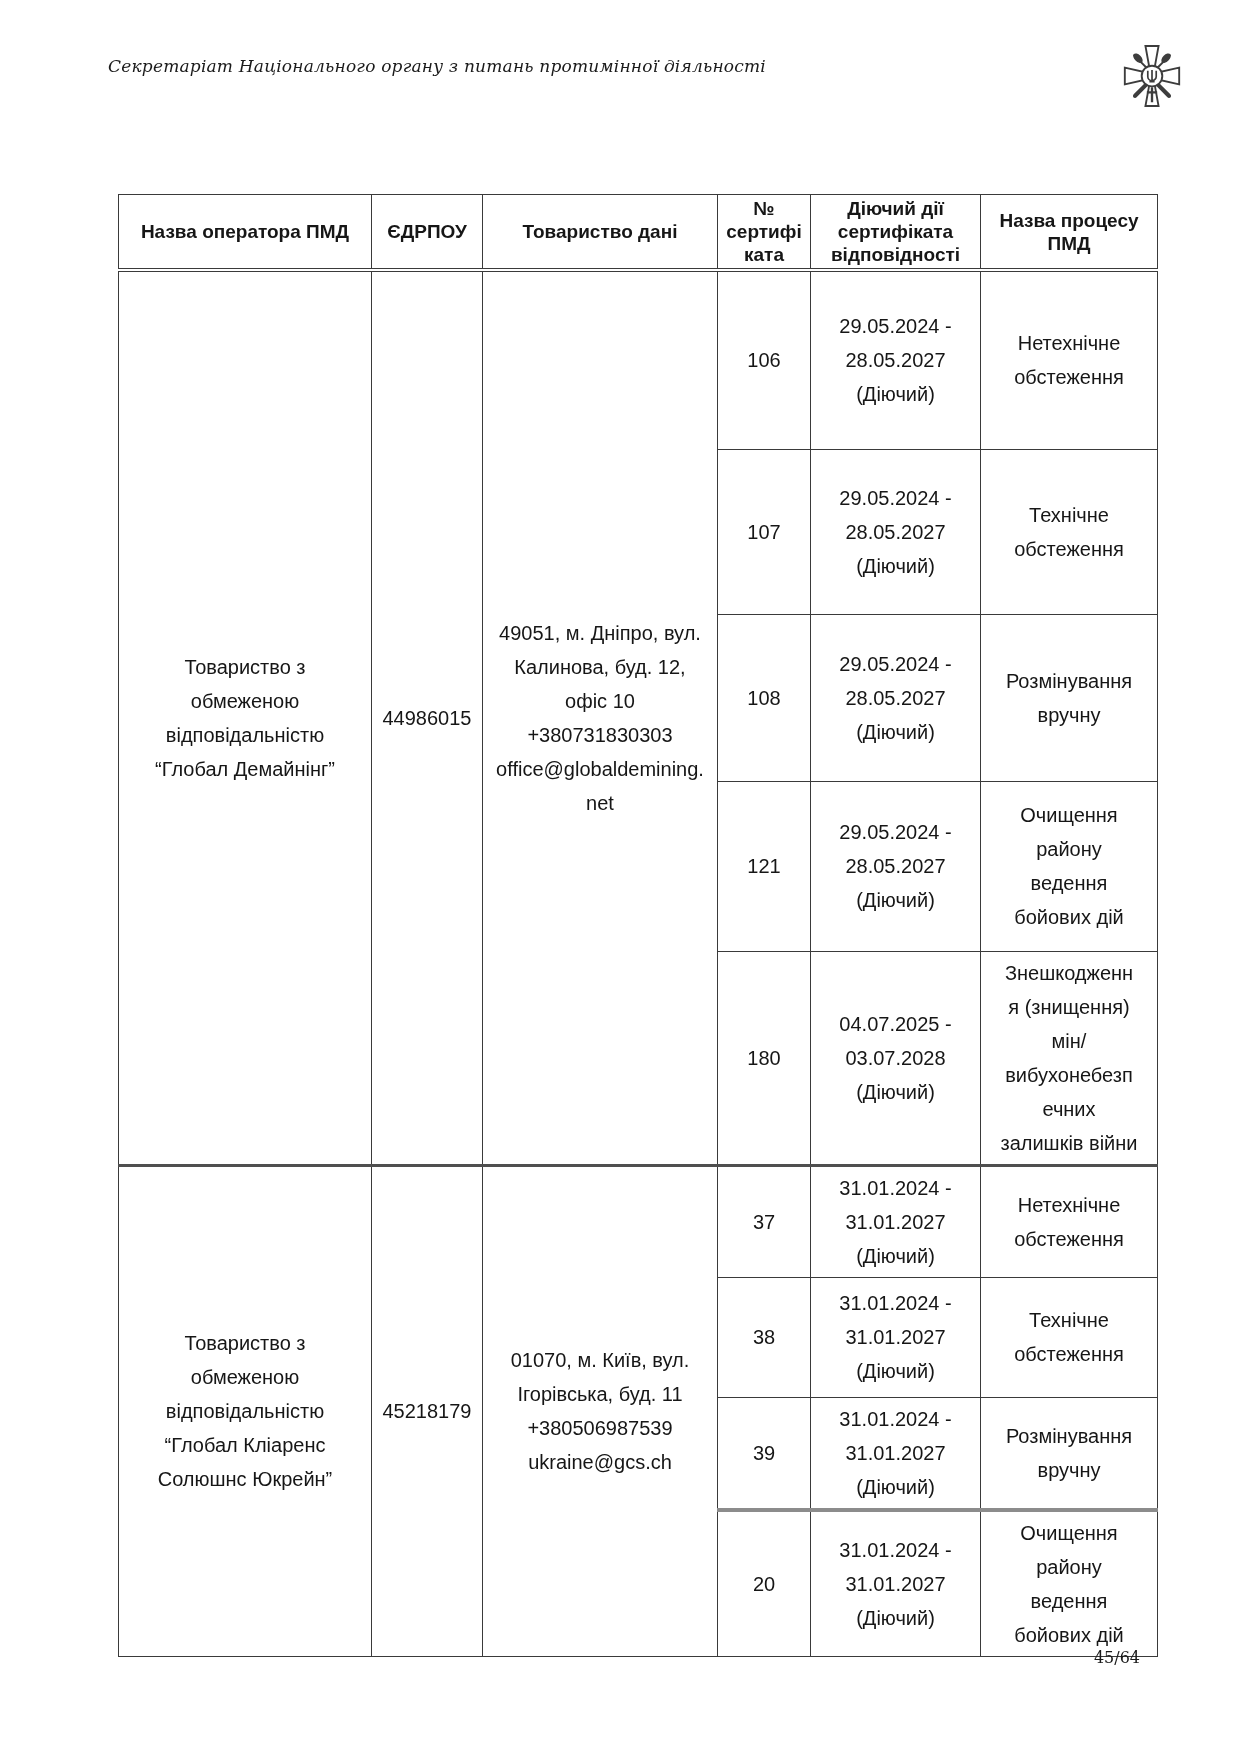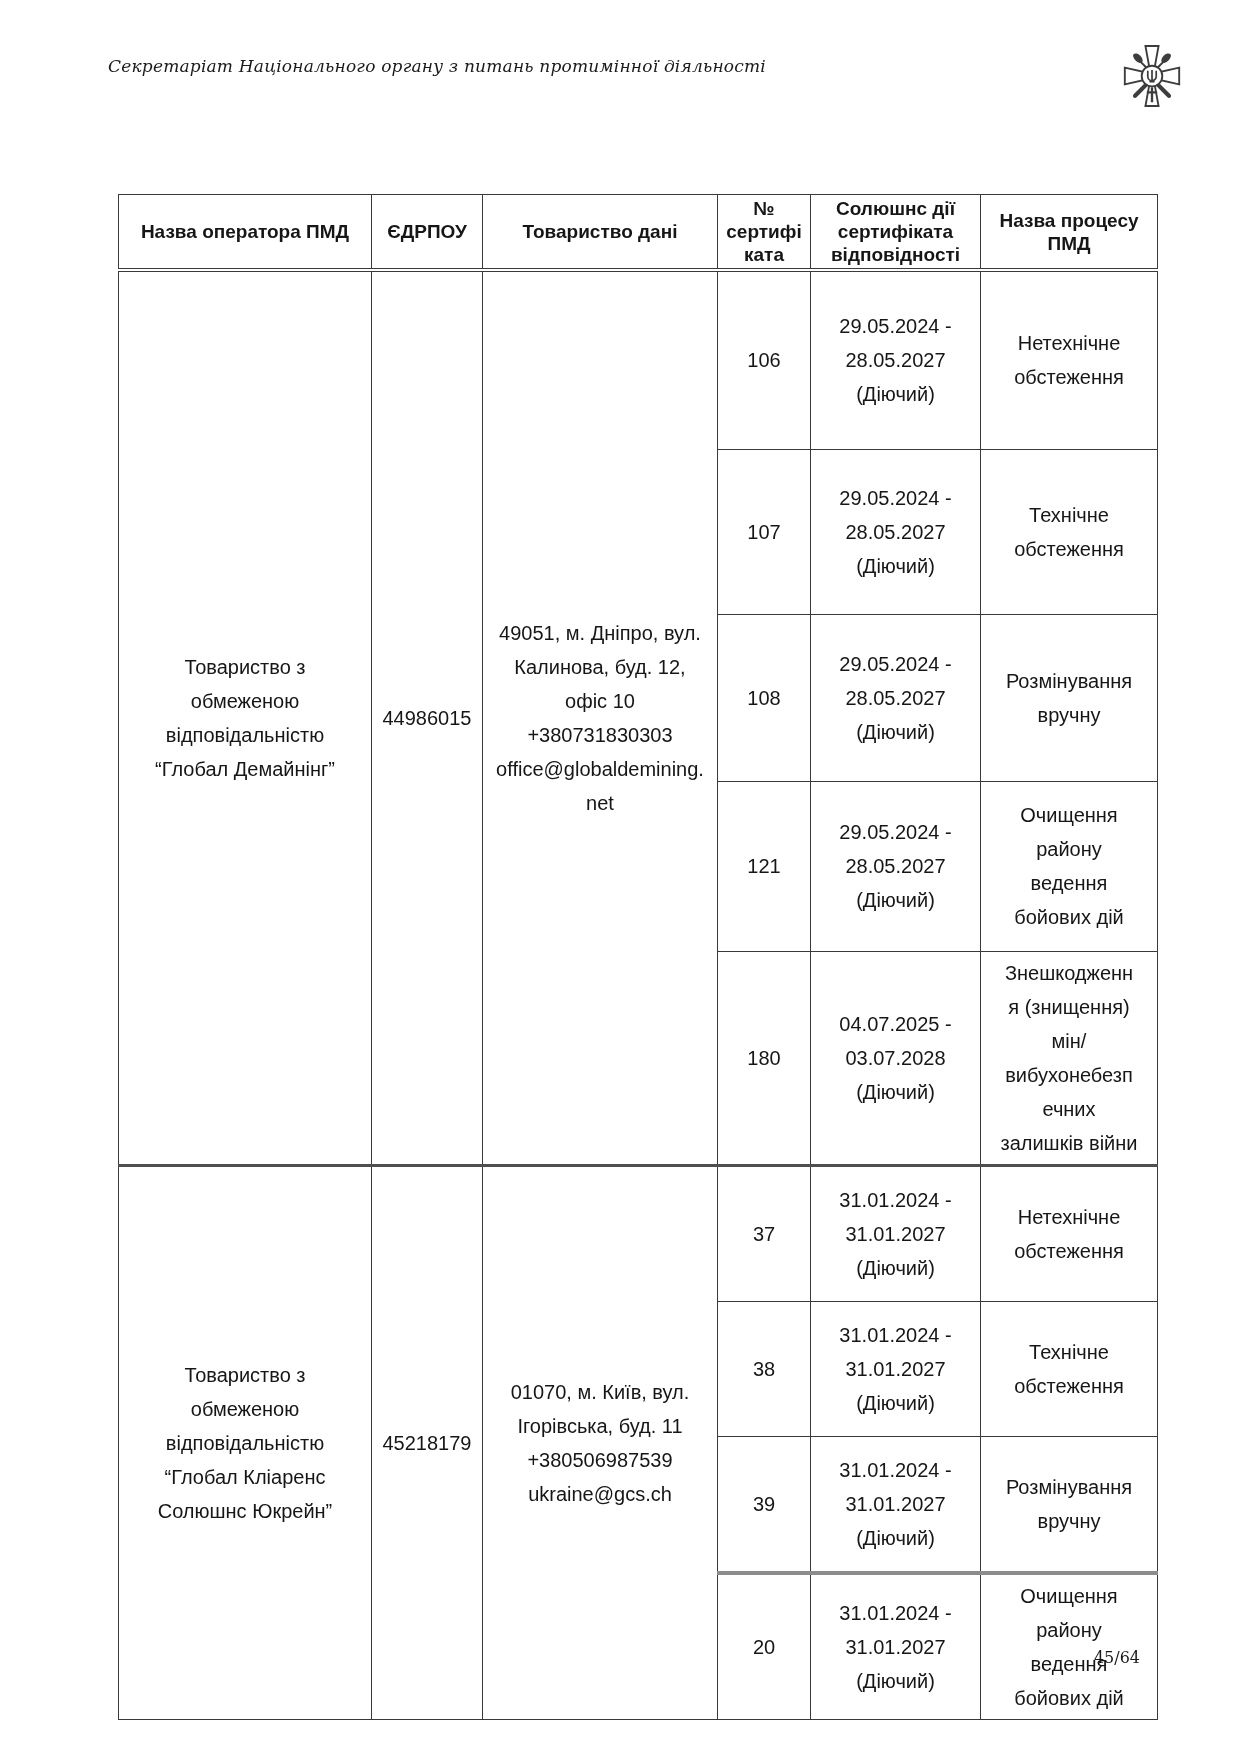--- a/index.html
+++ b/index.html
@@ -27,21 +27,21 @@
   }
   .cert-table th,.cert-table td{border:1px solid #3a3a3a;}
   .cert-table thead th{
     font-weight:700;font-size:19px;line-height:23px;
     text-align:center;vertical-align:middle;
     padding:2px 4px;overflow-wrap:break-word;
     border-bottom:4px double #3a3a3a;
   }
   .cert-table td{
     text-align:center;vertical-align:middle;
-    line-height:34px;padding:16px 10px;
+    line-height:34px;padding:4px 10px;
     overflow-wrap:break-word;
   }
   td.name-cell,td.contact-cell{white-space:pre-line;}
   td.process-cell{padding:4px 19px;}
   .dates,.status{display:block;}
   
   tbody.op-block-2 tr:first-child td{border-top:3px solid #4f4f4f;}
   
   tr.break-top td{border-top:4px solid #8c8c8c;}
   
@@ -88,21 +88,21 @@
       <col style="width:93px">
         <col style="width:170px">
         <col style="width:177px">
     </colgroup>
     <thead>
       <tr style="height:73px">
         <th>Назва оператора ПМД</th>
         <th>ЄДРПОУ</th>
         <th>Товариство дані</th>
         <th>№ сертифіката</th>
-        <th>Солюшнс дії сертифіката відповідності</th>
+        <th>Діючий дії сертифіката відповідності</th>
         <th>Назва процесу ПМД</th>
       </tr>
     </thead>
 
     <tbody class="op-block op-block-1">
       <tr style="height:179px">
         <td class="name-cell" rowspan="5">Товариство з обмеженою відповідальністю
 “Глобал Демайнінг”</td>
         <td class="edrpou-cell" rowspan="5">44986015</td>
         <td class="contact-cell" rowspan="5">49051, м. Дніпро, вул. Калинова, буд. 12, офіс 10

